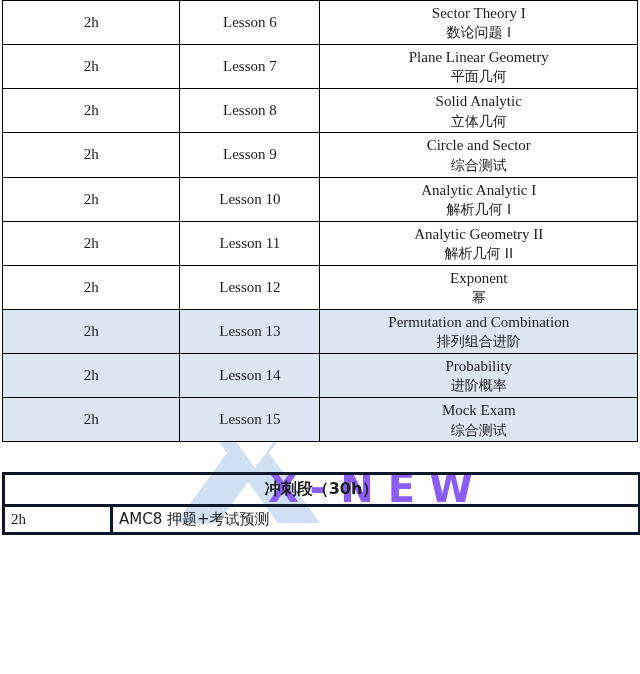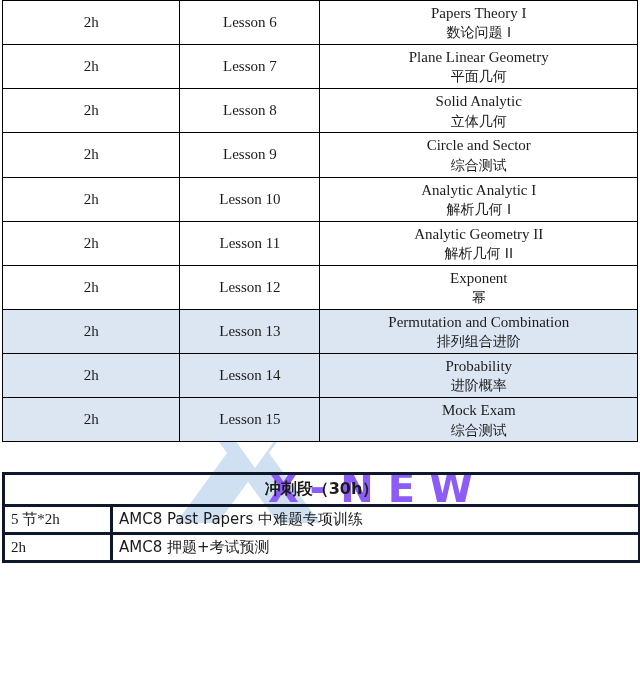--- a/index.html
+++ b/index.html
@@ -146,21 +146,21 @@
     <colgroup>
       <col class="col-hours">
         <col class="col-lesson">
         <col class="col-topic">
     </colgroup>
     <tbody>
       <tr>
         <td>2h</td>
         <td>Lesson 6</td>
         <td>
-          <span class="topic-en">Papers Theory I</span>
+          <span class="topic-en">Sector Theory I</span>
           <span class="topic-cn">数论问题 I</span>
         </td>
       </tr>
       <tr>
         <td>2h</td>
         <td>Lesson 7</td>
         <td>
           <span class="topic-en">Plane Linear Geometry</span>
           <span class="topic-cn">平面几何</span>
         </td>
@@ -237,23 +237,19 @@
   <table class="sprint">
     <colgroup>
       <col class="s-col-a">
         <col class="s-col-b">
     </colgroup>
     <tbody>
       <tr>
         <td class="head" colspan="2">冲刺段（30h）</td>
       </tr>
       <tr>
-        <td>5 节*2h</td>
-        <td class="cn-inline">AMC8 Past Papers 中难题专项训练</td>
-      </tr>
-      <tr>
         <td>2h</td>
         <td class="cn-inline">AMC8 押题+考试预测</td>
       </tr>
     </tbody>
   </table>
 
 </div>
 
 </body></html>

